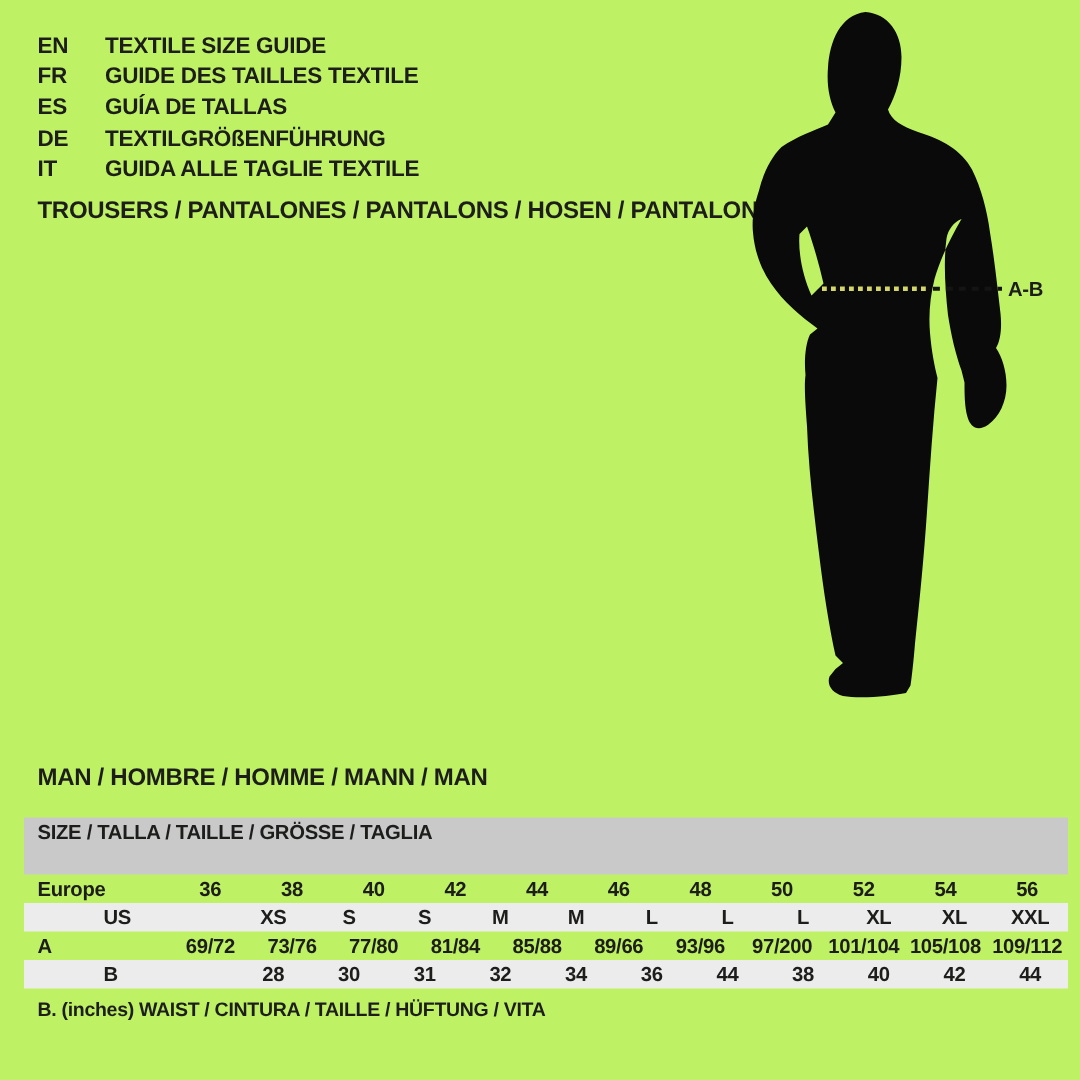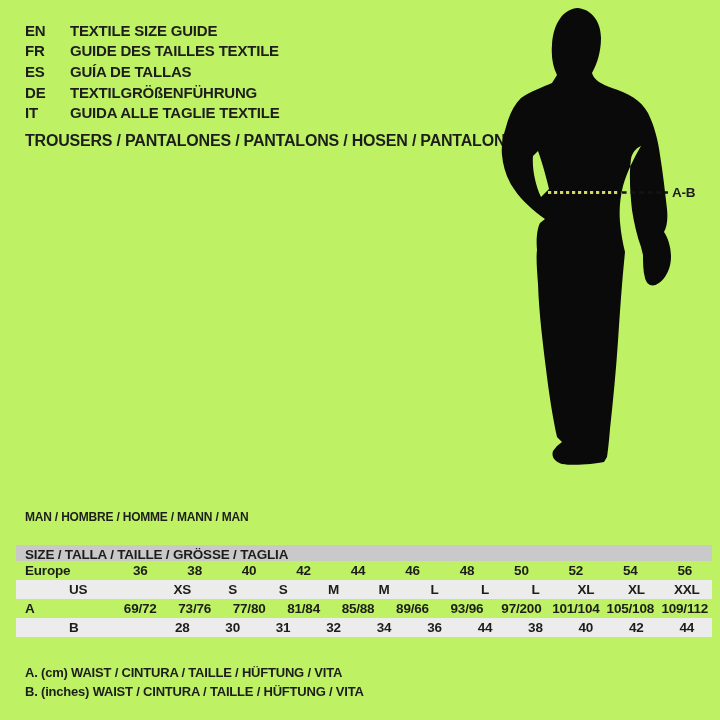--- a/index.html
+++ b/index.html
@@ -11,24 +11,24 @@
   .lang-block{position:absolute;top:20px;left:25px;}
   .lang-row{display:flex;height:20.6px;align-items:center;}
   .lang-code{width:45px;font-weight:bold;font-size:15px;letter-spacing:-0.2px;}
   .lang-label{font-weight:bold;font-size:15px;letter-spacing:-0.2px;white-space:nowrap;}
   
   .product-line{position:absolute;top:132px;left:25px;font-size:16px;font-weight:bold;letter-spacing:-0.2px;white-space:nowrap;}
   
   .figure-svg{position:absolute;top:0;left:0;}
   .measure-label{font-family:"Liberation Sans",sans-serif;font-weight:bold;font-size:13.5px;letter-spacing:-0.2px;}
   
-  .section-man{position:absolute;top:510px;left:25px;font-size:12px;font-weight:bold;letter-spacing:-0.2px;}
+  .section-man{position:absolute;top:510px;left:25px;font-size:16px;font-weight:bold;letter-spacing:-0.2px;}
   
   .size-table{position:absolute;top:545px;left:16px;width:696px;font-weight:bold;letter-spacing:-0.2px;}
-  .table-header{height:16px;line-height:20px;background:#c9c9c9;padding-left:9px;font-size:13.5px;}
+  .table-header{height:38px;line-height:20px;background:#c9c9c9;padding-left:9px;font-size:13.5px;}
   .trow{display:flex;height:19px;line-height:19px;font-size:13.5px;align-items:center;}
   .trow.alt{background:#ececec;padding-left:44px;}
   .tlabel{width:88px;padding-left:9px;}
   .tcell{flex:1;text-align:center;}
   
   .notes{position:absolute;top:664px;left:25px;font-size:13px;font-weight:bold;line-height:18.5px;letter-spacing:-0.2px;}
 </style>
 </head>
 <body>
 
@@ -170,17 +170,16 @@
       <span class="tcell">36</span>
       <span class="tcell">44</span>
       <span class="tcell">38</span>
       <span class="tcell">40</span>
       <span class="tcell">42</span>
       <span class="tcell">44</span>
     </div>
   </div>
 
   <div class="notes">
-    <div>A. (cm) WAIST / CINTURA / TAILLE / HÜFTUNG / VITA</div>
     <div>B. (inches) WAIST / CINTURA / TAILLE / HÜFTUNG / VITA</div>
   </div>
 
 </div>
 
 </body></html>

